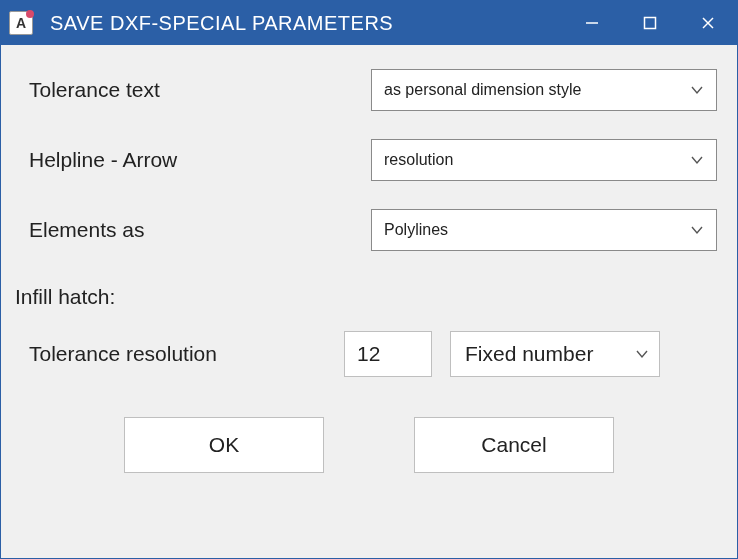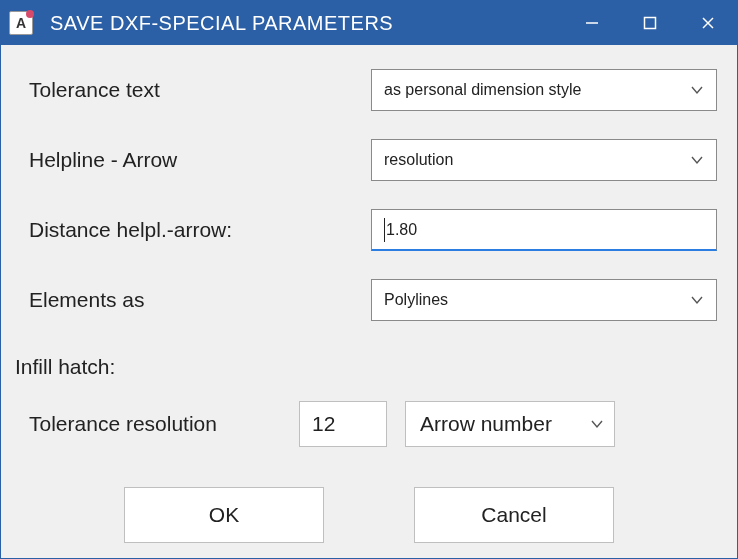--- a/index.html
+++ b/index.html
@@ -132,20 +132,21 @@
   }
   .row-circ .lbl2 { width: 252px; }
   .small-text {
     width: 88px;
     height: 46px;
     background:#fff;
     border:1px solid #bfbfbf;
     display:flex; align-items:center;
     padding:0 12px;
     font-size:21px;
+    margin-left:45px;
   }
   .small-combo {
     width: 210px;
     height: 46px;
     background:#fff;
     border:1px solid #bfbfbf;
     display:flex; align-items:center;
     padding:0 10px 0 14px;
     font-size:21px;
     justify-content: space-between;
@@ -222,29 +223,20 @@
           <span class="combo-text">resolution</span>
           <span class="chev">
             <svg width="14" height="14" viewBox="0 0 14 14">
                 <polyline points="2,4 7,10 12,4" fill="none" stroke="#555" stroke-width="1.4"></polyline>
               </svg>
           </span>
         </div>
       </div>
     </div>
 
-    <div class="form-row">
-      <div class="lbl">Distance helpl.-arrow:</div>
-      <div class="ctrl">
-        <div class="textbox focused">
-          <span class="caret"></span>
-            <span>1.80</span>
-        </div>
-      </div>
-    </div>
 
     <div class="form-row" style="margin-bottom:34px">
       <div class="lbl">Elements as</div>
       <div class="ctrl">
         <div class="combo">
           <span class="combo-text">Polylines</span>
           <span class="chev">
             <svg width="14" height="14" viewBox="0 0 14 14">
                 <polyline points="2,4 7,10 12,4" fill="none" stroke="#555" stroke-width="1.4"></polyline>
               </svg>
@@ -254,21 +246,21 @@
     </div>
 
     <div class="section-label">Infill hatch:</div>
 
     <div class="row-circ">
       <div class="lbl2">Tolerance resolution</div>
       <div class="small-text">
         <span>12</span>
       </div>
       <div class="small-combo">
-        <span>Arrow number</span>
+        <span>Fixed number</span>
         <span class="chev">
           <svg width="14" height="14" viewBox="0 0 14 14">
               <polyline points="2,4 7,10 12,4" fill="none" stroke="#555" stroke-width="1.4"></polyline>
             </svg>
         </span>
       </div>
     </div>
 
     <div class="button-row">
       <div class="btn">

